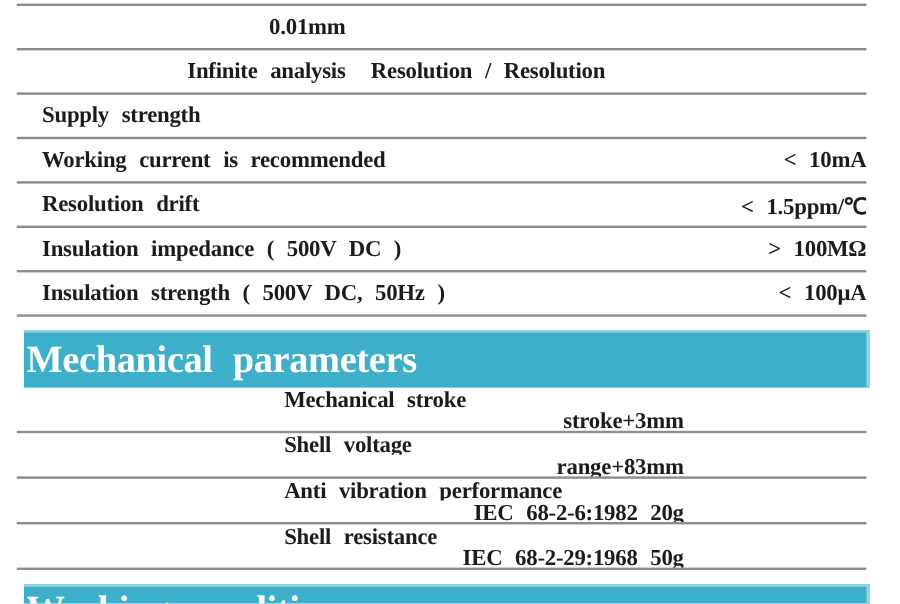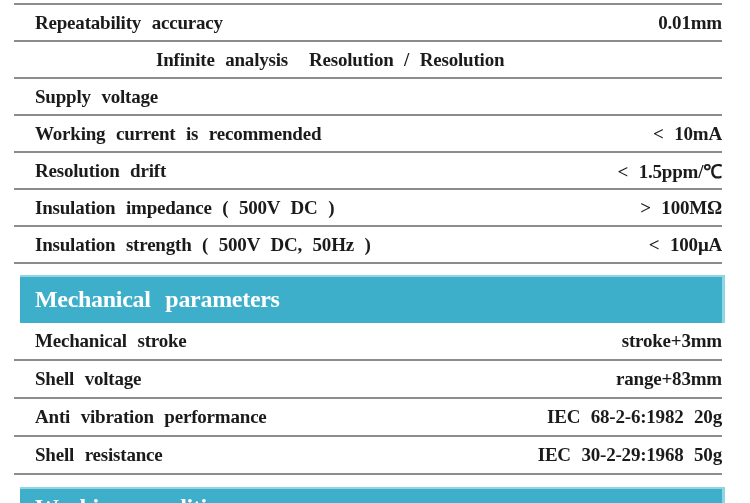--- a/index.html
+++ b/index.html
@@ -23,21 +23,21 @@
     left:14px;width:708px;
   }
   .spec-table.t1{top:3px;border-top:2px solid var(--line_gray);}
   .spec-table.t2{top:323px;}
   .row{
     display:flex;
     align-items:center;
     border-bottom:2px solid var(--line_gray);
   }
   .t1 .row{height:35px;}
-  .t2 .row{height:36px;}
+  .t2 .row{height:36px;flex-direction:column;}
   .cell{
     font-weight:bold;
     font-size:19px;
     color:var(--text_dark);
     word-spacing:6px;
     letter-spacing:-0.2px;
     white-space:nowrap;
     overflow:hidden;
   }
   .cell.label{padding-left:21px;box-sizing:border-box;}
@@ -48,49 +48,48 @@
   .t2 .cell.value{width:57%;}
   .section-header{
     position:absolute;
     left:20px;width:705px;height:48px;
     background:var(--accent_teal);
     box-shadow:inset 0 2px 0 var(--accent_teal_edge), inset -3px 0 0 var(--accent_teal_edge);
     overflow:hidden;
   }
   .section-header .title{
     display:block;
-    padding-left:15px;
+    padding-left:2px;
     font-weight:bold;
-    font-size:24px;
+    font-size:32px;
     line-height:48px;
     color:var(--header_text);
     word-spacing:9px;
     letter-spacing:-0.3px;
     white-space:nowrap;
   }
   .section-header.h1{top:275px;}
   .section-header.h2{top:487px;}
   .section-header.h2 .title{line-height:40px;}
 </style>
 </head>
 <body>
 
 <div class="page">
 
   <div class="spec-table t1">
     <div class="row">
-      <div class="cell label">Repeatability accuracy</div>
       <div class="cell value">0.01mm</div>
     </div>
     <div class="row">
       <div class="cell value">Infinite analysis</div>
       <div class="cell label">Resolution / Resolution</div>
     </div>
     <div class="row">
-      <div class="cell label">Supply voltage</div>
+      <div class="cell label">Supply strength</div>
     </div>
     <div class="row">
       <div class="cell label">Working current is recommended</div>
       <div class="cell value">&lt; 10mA</div>
     </div>
     <div class="row">
       <div class="cell label">Resolution drift</div>
       <div class="cell value">&lt; 1.5ppm/℃</div>
     </div>
     <div class="row">
@@ -115,21 +114,21 @@
     <div class="row">
       <div class="cell label">Shell voltage</div>
       <div class="cell value">range+83mm</div>
     </div>
     <div class="row">
       <div class="cell label">Anti vibration performance</div>
       <div class="cell value">IEC 68-2-6:1982 20g</div>
     </div>
     <div class="row">
       <div class="cell label">Shell resistance</div>
-      <div class="cell value">IEC 30-2-29:1968 50g</div>
+      <div class="cell value">IEC 68-2-29:1968 50g</div>
     </div>
   </div>
 
   <div class="section-header h2">
     <span class="title">Working conditions</span>
   </div>
 
 </div>
 
 </body></html>

